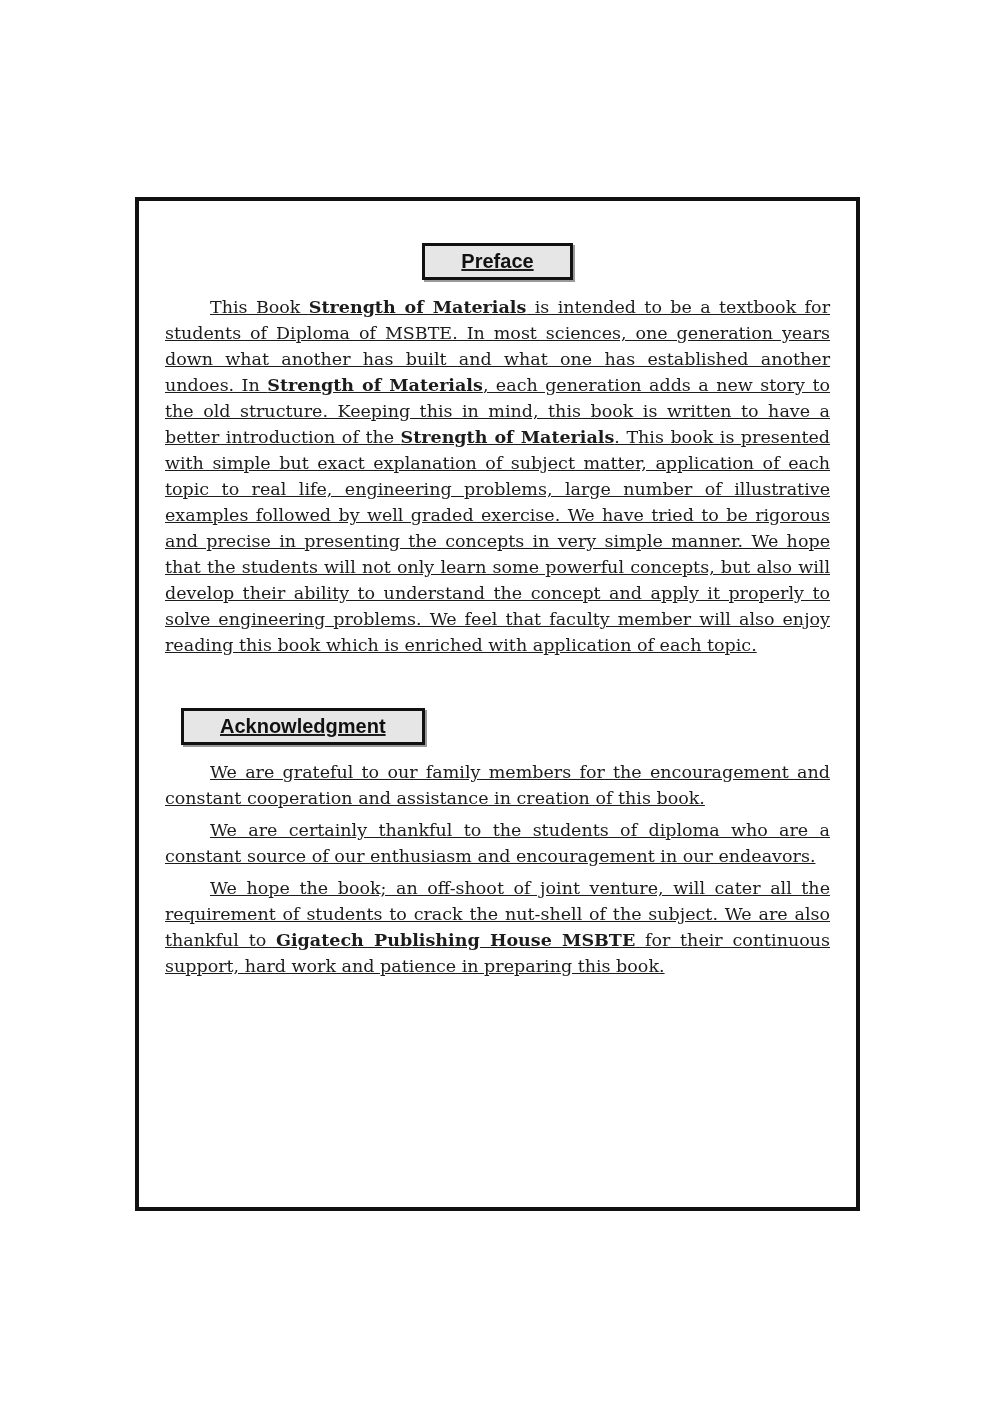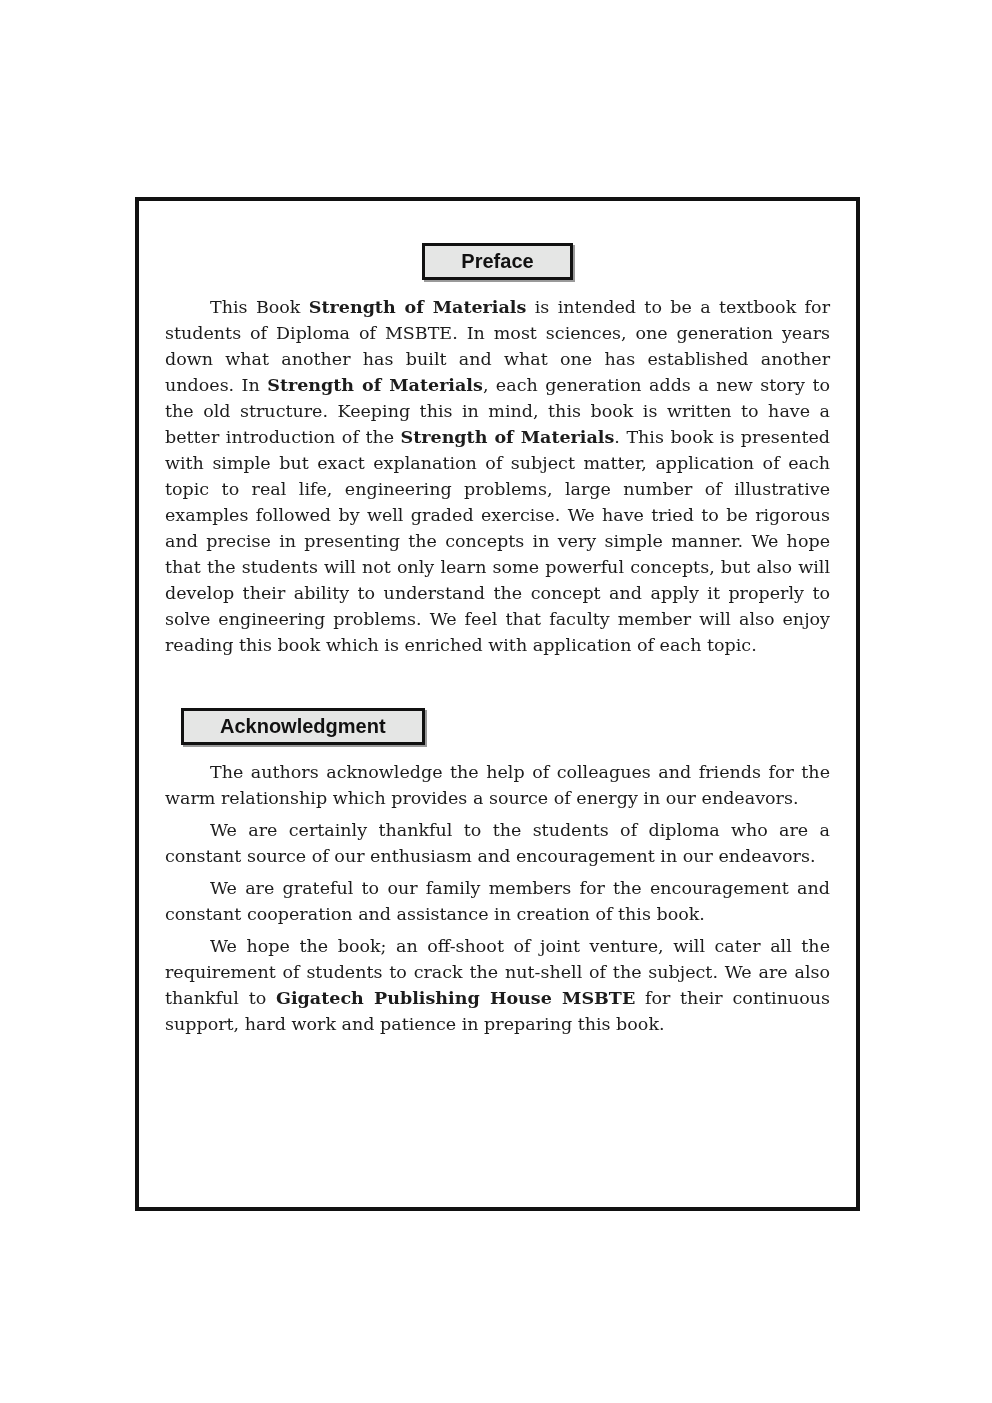--- a/index.html
+++ b/index.html
@@ -17,20 +17,21 @@
     overflow: hidden;
   }
   .frame {
     position: absolute;
     left: 135px;
     top: 197px;
     width: 717px;
     height: 1006px;
     border: 4px solid #111111;
     box-sizing: content-box;
+    text-decoration: underline;
   }
   .content {
     padding: 42px 26px 0 26px;
   }
   .heading-box {
     display: block;
     width: fit-content;
     margin: 0 auto 14px auto;
     padding: 3px 36px 4px 36px;
     border: 3px solid #111111;
@@ -73,23 +74,22 @@
         <span>Preface</span>
       </div>
 
       <p class="body-para preface-para"><span>This Book </span><b>Strength of Materials</b><span> is intended to be a textbook for students of Diploma of MSBTE. In most sciences, one generation years down what another has built and what one has established another undoes. In </span><b>Strength of Materials</b><span>, each generation adds a new story to the old structure. Keeping this in mind, this book is written to have a better introduction of the </span><b>Strength of Materials</b><span>. This book is presented with simple but exact explanation of subject matter, application of each topic to real life, engineering problems, large number of illustrative examples followed by well graded exercise. We have tried to be rigorous and precise in presenting the concepts in very simple manner. We hope that the students will not only learn some powerful concepts, but also will develop their ability to understand the concept and apply it properly to solve engineering problems. We feel that faculty member will also enjoy reading this book which is enriched with application of each topic.</span></p>
 
       <div class="heading-box ack">
         <span>Acknowledgment</span>
       </div>
 
 
-      <p class="body-para"><span>The authors acknowledge the help of colleagues and friends for the warm relationship which provides a source of energy in our endeavors.</span></p>
+
+      <p class="body-para"><span>We are grateful to our family members for the encouragement and constant cooperation and assistance in creation of this book.</span></p>
 
       <p class="body-para"><span>We are certainly thankful to the students of diploma who are a constant source of our enthusiasm and encouragement in our endeavors.</span></p>
-
-      <p class="body-para"><span>We are grateful to our family members for the encouragement and constant cooperation and assistance in creation of this book.</span></p>
 
       <p class="body-para"><span>We hope the book; an off-shoot of joint venture, will cater all the requirement of students to crack the nut-shell of the subject. We are also thankful to </span><b>Gigatech Publishing House MSBTE</b><span> for their continuous support, hard work and patience in preparing this book.</span></p>
 
     </div>
   </div>
 </div>
 
 </body></html>

